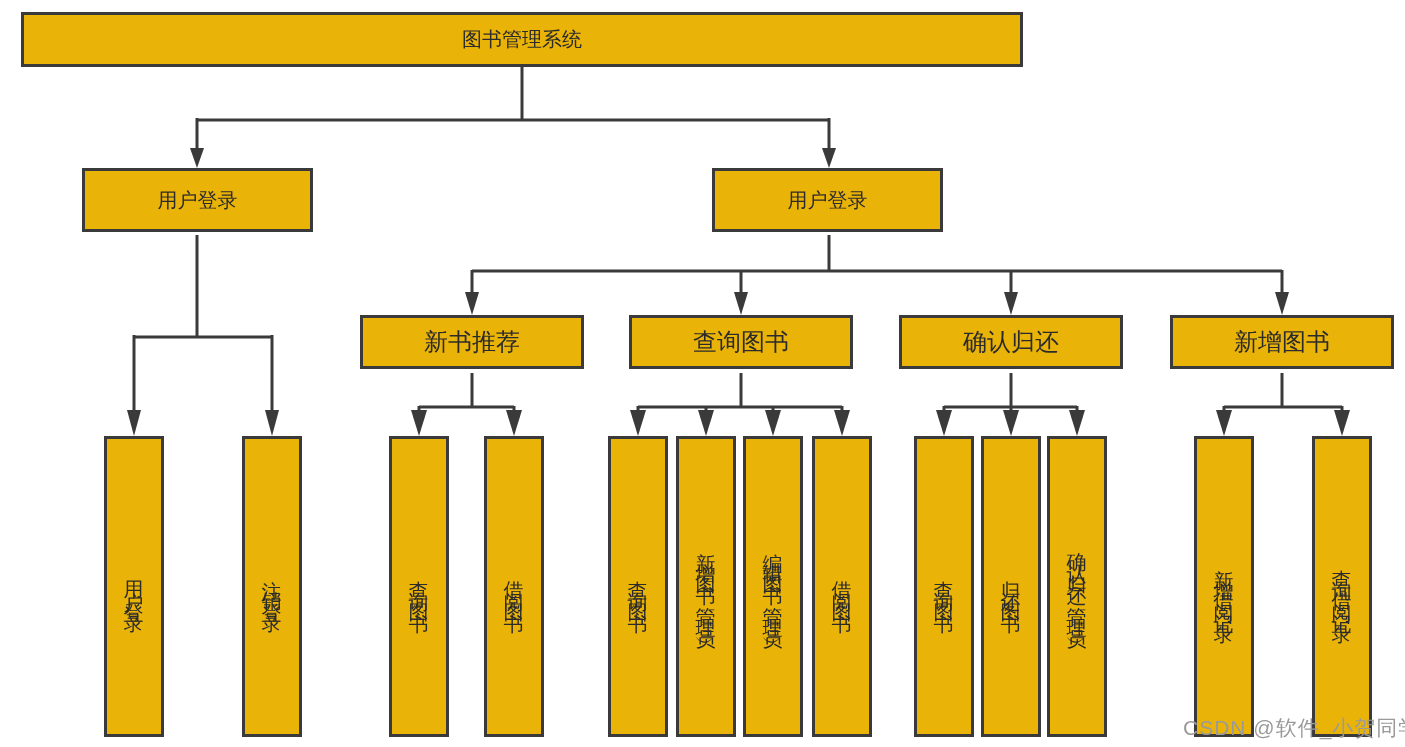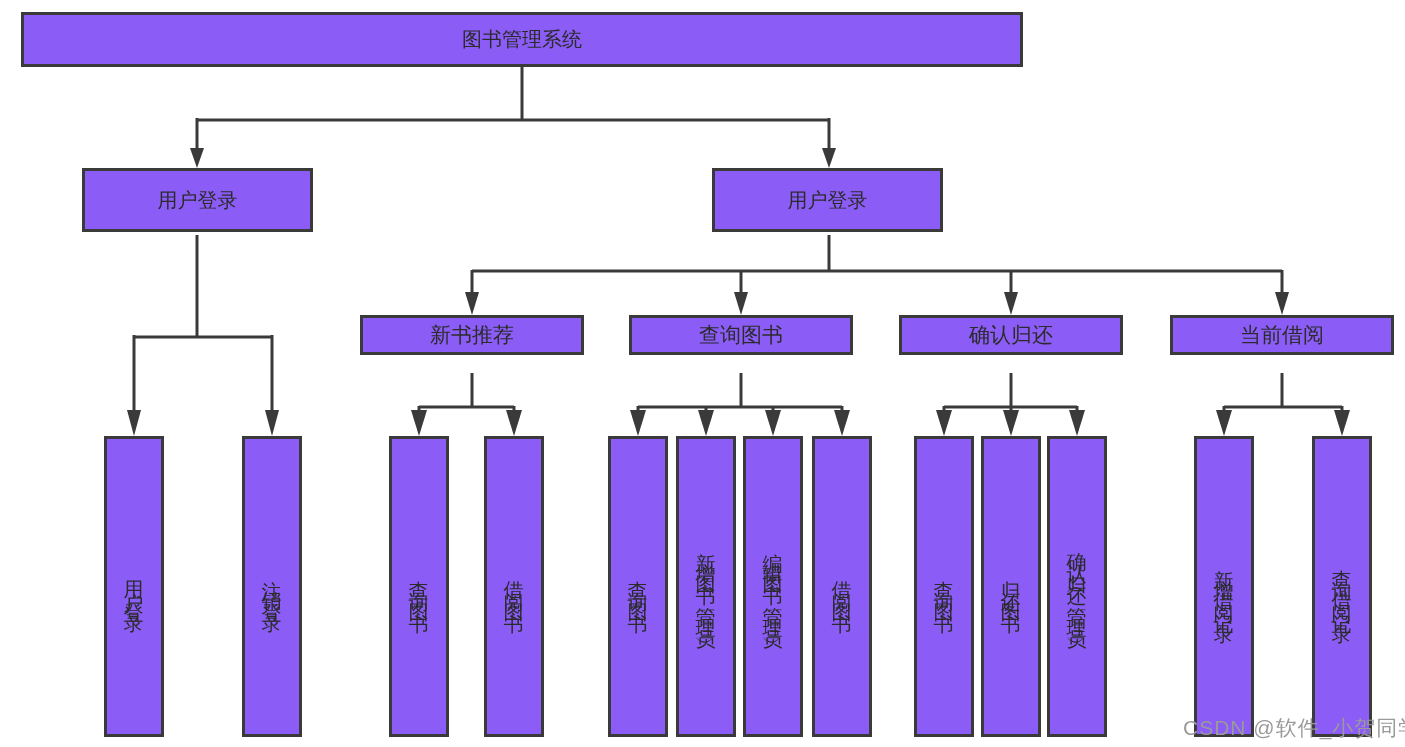--- a/index.html
+++ b/index.html
@@ -18,41 +18,41 @@
   .connectors {
     position: absolute;
     left: 0;
     top: 0;
     z-index: 0;
   }
   .node {
     position: absolute;
     box-sizing: border-box;
     border: 3px solid var(--line, #3a3a3a);
-    background: #8b5cf6;
+    background: #eab308;
     display: flex;
     align-items: center;
     justify-content: center;
     color: var(--text, #2b2b2b);
     z-index: 1;
   }
   .node.root {
     left: 21px; top: 12px;
     width: 1002px; height: 55px;
     font-size: 20px;
   }
   .node.l1 {
     top: 168px;
     width: 231px; height: 64px;
     font-size: 20px;
   }
   .node.l2 {
     top: 315px;
-    width: 224px; height: 40px;
-    font-size: 21px;
+    width: 224px; height: 54px;
+    font-size: 24px;
   }
   .node.leaf {
     top: 436px;
     width: 60px; height: 301px;
     font-size: 20px;
   }
   .leaf .vtext {
     writing-mode: vertical-rl;
     text-orientation: mixed;
     letter-spacing: 11px;
@@ -149,21 +149,21 @@
   </svg>
 
   <div class="node root">图书管理系统</div>
 
   <div class="node l1" style="left:82px">用户登录</div>
   <div class="node l1" style="left:712px">用户登录</div>
 
   <div class="node l2" style="left:360px">新书推荐</div>
   <div class="node l2" style="left:629px">查询图书</div>
   <div class="node l2" style="left:899px">确认归还</div>
-  <div class="node l2" style="left:1170px">当前借阅</div>
+  <div class="node l2" style="left:1170px">新增图书</div>
 
   <div class="node leaf" style="left:104px">
     <span class="vtext">用户登录</span>
   </div>
   <div class="node leaf" style="left:242px">
     <span class="vtext">注销登录</span>
   </div>
 
   <div class="node leaf" style="left:389px">
     <span class="vtext">查询图书</span>

